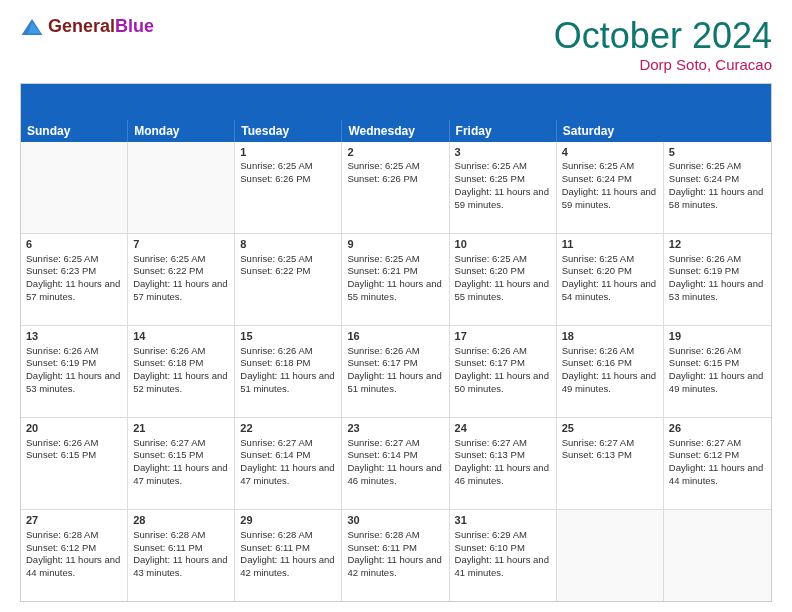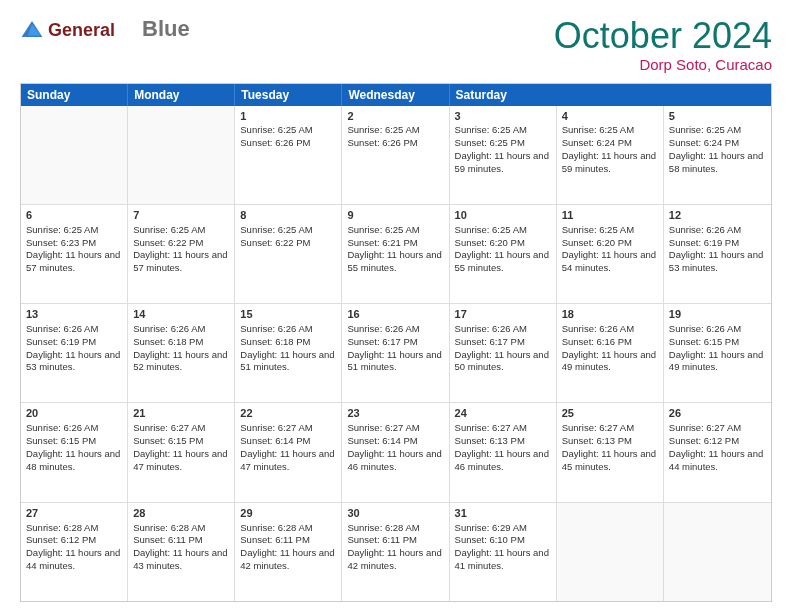--- a/index.html
+++ b/index.html
@@ -27,24 +27,23 @@
       display: flex;
       align-items: center;
       gap: 4px;
     }
     .logo-text-general {
       font-size: 18px;
       font-weight: bold;
       color: #7f1d1d;
     }
     .logo-text-blue {
-      font-size: 22px;
+      font-size: 18px;
       font-weight: bold;
-      color: #737373;
-      padding-left: 27px;
+      color: #a21caf;
     }
     .logo-icon {
       width: 24px;
       height: 20px;
     }
     .title-block {
       text-align: right;
     }
     .month-title {
       font-size: 36px;
@@ -67,20 +66,21 @@
       grid-template-columns: repeat(7, 1fr);
       background: #1565c0;
     }
     .cal-header-cell {
       color: #fff;
       font-size: 12px;
       font-weight: bold;
       padding: 4px 6px;
       text-align: left;
       border-right: 1px solid #3a7fd4;
+      margin-top: 36px;
     }
     .cal-header-cell:last-child { border-right: none; }
     .cal-body {
       flex: 1;
       display: flex;
       flex-direction: column;
     }
     .cal-row {
       display: grid;
       grid-template-columns: repeat(7, 1fr);
@@ -125,20 +125,21 @@
       <div class="location-title">Dorp Soto, Curacao</div>
     </div>
   </div>
 
   <div class="calendar">
     <div class="cal-header">
     <div class="cal-header-cell">Sunday</div>
         <div class="cal-header-cell">Monday</div>
         <div class="cal-header-cell">Tuesday</div>
         <div class="cal-header-cell">Wednesday</div>
+        <div class="cal-header-cell">Friday</div>
         <div class="cal-header-cell">Saturday</div>
       </div>
     <div class="cal-body">
     <div class="cal-row">
           <div class="cal-cell empty"></div>
           <div class="cal-cell empty"></div>
           <div class="cal-cell"><span class="day-num">1</span><span>Sunrise: 6:25 AM</span><br><span>Sunset: 6:26 PM</span><br></div>
           <div class="cal-cell"><span class="day-num">2</span><span>Sunrise: 6:25 AM</span><br><span>Sunset: 6:26 PM</span><br></div>
           <div class="cal-cell"><span class="day-num">3</span><span>Sunrise: 6:25 AM</span><br><span>Sunset: 6:25 PM</span><br><span>Daylight: 11 hours and 59 minutes.</span></div>
           <div class="cal-cell"><span class="day-num">4</span><span>Sunrise: 6:25 AM</span><br><span>Sunset: 6:24 PM</span><br><span>Daylight: 11 hours and 59 minutes.</span></div>
@@ -156,26 +157,26 @@
         <div class="cal-row">
           <div class="cal-cell"><span class="day-num">13</span><span>Sunrise: 6:26 AM</span><br><span>Sunset: 6:19 PM</span><br><span>Daylight: 11 hours and 53 minutes.</span></div>
           <div class="cal-cell"><span class="day-num">14</span><span>Sunrise: 6:26 AM</span><br><span>Sunset: 6:18 PM</span><br><span>Daylight: 11 hours and 52 minutes.</span></div>
           <div class="cal-cell"><span class="day-num">15</span><span>Sunrise: 6:26 AM</span><br><span>Sunset: 6:18 PM</span><br><span>Daylight: 11 hours and 51 minutes.</span></div>
           <div class="cal-cell"><span class="day-num">16</span><span>Sunrise: 6:26 AM</span><br><span>Sunset: 6:17 PM</span><br><span>Daylight: 11 hours and 51 minutes.</span></div>
           <div class="cal-cell"><span class="day-num">17</span><span>Sunrise: 6:26 AM</span><br><span>Sunset: 6:17 PM</span><br><span>Daylight: 11 hours and 50 minutes.</span></div>
           <div class="cal-cell"><span class="day-num">18</span><span>Sunrise: 6:26 AM</span><br><span>Sunset: 6:16 PM</span><br><span>Daylight: 11 hours and 49 minutes.</span></div>
           <div class="cal-cell"><span class="day-num">19</span><span>Sunrise: 6:26 AM</span><br><span>Sunset: 6:15 PM</span><br><span>Daylight: 11 hours and 49 minutes.</span></div>
         </div>
         <div class="cal-row">
-          <div class="cal-cell"><span class="day-num">20</span><span>Sunrise: 6:26 AM</span><br><span>Sunset: 6:15 PM</span><br><span>Daylight: 11 hours and 48 minutes.</span></div>
+          <div class="cal-cell"><span class="day-num">20</span><span>Sunrise: 6:26 AM</span><br><span>Sunset: 6:15 PM</span><br></div>
           <div class="cal-cell"><span class="day-num">21</span><span>Sunrise: 6:27 AM</span><br><span>Sunset: 6:15 PM</span><br><span>Daylight: 11 hours and 47 minutes.</span></div>
           <div class="cal-cell"><span class="day-num">22</span><span>Sunrise: 6:27 AM</span><br><span>Sunset: 6:14 PM</span><br><span>Daylight: 11 hours and 47 minutes.</span></div>
           <div class="cal-cell"><span class="day-num">23</span><span>Sunrise: 6:27 AM</span><br><span>Sunset: 6:14 PM</span><br><span>Daylight: 11 hours and 46 minutes.</span></div>
           <div class="cal-cell"><span class="day-num">24</span><span>Sunrise: 6:27 AM</span><br><span>Sunset: 6:13 PM</span><br><span>Daylight: 11 hours and 46 minutes.</span></div>
-          <div class="cal-cell"><span class="day-num">25</span><span>Sunrise: 6:27 AM</span><br><span>Sunset: 6:13 PM</span><br><span>Daylight: 11 hours and 45 minutes.</span></div>
+          <div class="cal-cell"><span class="day-num">25</span><span>Sunrise: 6:27 AM</span><br><span>Sunset: 6:13 PM</span><br></div>
           <div class="cal-cell"><span class="day-num">26</span><span>Sunrise: 6:27 AM</span><br><span>Sunset: 6:12 PM</span><br><span>Daylight: 11 hours and 44 minutes.</span></div>
         </div>
         <div class="cal-row">
           <div class="cal-cell"><span class="day-num">27</span><span>Sunrise: 6:28 AM</span><br><span>Sunset: 6:12 PM</span><br><span>Daylight: 11 hours and 44 minutes.</span></div>
           <div class="cal-cell"><span class="day-num">28</span><span>Sunrise: 6:28 AM</span><br><span>Sunset: 6:11 PM</span><br><span>Daylight: 11 hours and 43 minutes.</span></div>
           <div class="cal-cell"><span class="day-num">29</span><span>Sunrise: 6:28 AM</span><br><span>Sunset: 6:11 PM</span><br><span>Daylight: 11 hours and 42 minutes.</span></div>
           <div class="cal-cell"><span class="day-num">30</span><span>Sunrise: 6:28 AM</span><br><span>Sunset: 6:11 PM</span><br><span>Daylight: 11 hours and 42 minutes.</span></div>
           <div class="cal-cell"><span class="day-num">31</span><span>Sunrise: 6:29 AM</span><br><span>Sunset: 6:10 PM</span><br><span>Daylight: 11 hours and 41 minutes.</span></div>
           <div class="cal-cell empty"></div>
           <div class="cal-cell empty"></div>

